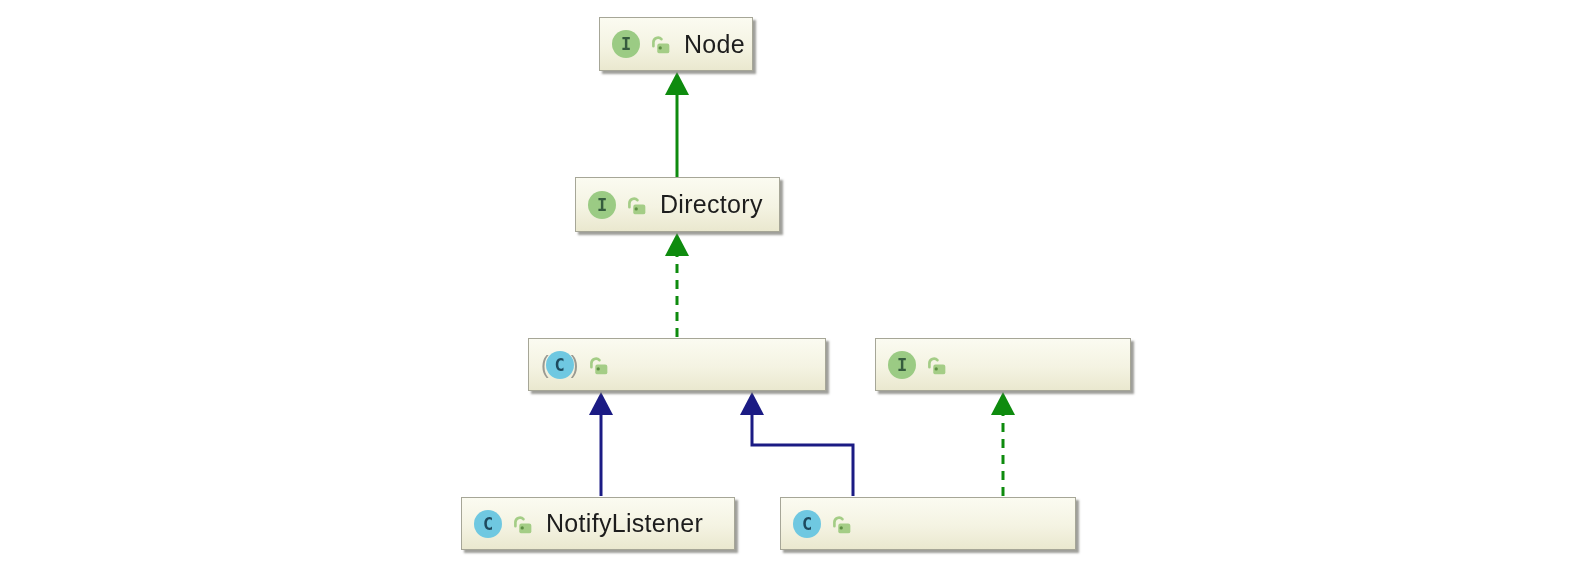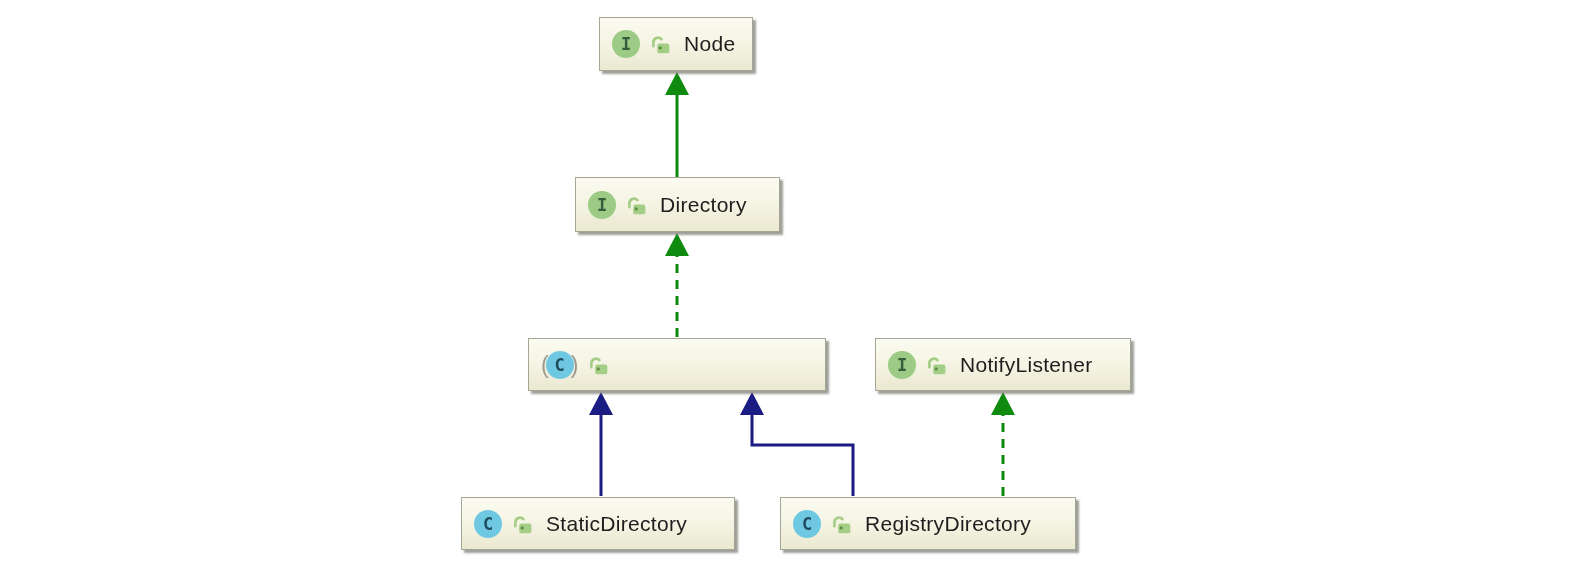--- a/index.html
+++ b/index.html
@@ -39,21 +39,21 @@
   .abstract-wrap{display:flex;align-items:center;flex:0 0 auto;}
   .paren{
     color:#9a9a92;font-size:23px;font-weight:400;line-height:28px;
     font-family:"Liberation Sans", sans-serif;
   }
   .paren.open{margin-right:-3px;}
   .paren.close{margin-left:-3px;}
   .lock{width:22px;height:22px;margin-left:9px;flex:0 0 auto;}
   .node-label{
     margin-left:13px;
-    font-size:21px;color:#1d1d1d;
+    font-size:25px;color:#1d1d1d;
     white-space:nowrap;
     letter-spacing:.3px;
   }
 </style>
 </head>
 <body>
 
 <div id="canvas">
 
   <svg id="edges" viewBox="0 0 1570 574" xmlns="http://www.w3.org/2000/svg">
@@ -110,40 +110,38 @@
 
   <div class="uml-node n-notify-listener">
     <span class="circle interface">
         <span>I</span>
       </span>
     <svg class="lock" viewBox="0 0 20 20">
         <path d="M4 12 V8.3 A4.2 4.2 0 0 1 11.3 5.6" fill="none" stroke="#a4cd86" stroke-width="2.4" stroke-linecap="round"></path>
         <rect x="7.5" y="9.5" width="11" height="9" rx="2" fill="#a4cd86"></rect>
         <circle cx="10.2" cy="13.6" r="1.5" fill="#5d8f43"></circle>
       </svg>
-    <span class="node-label">NotifyListener</span>
   </div>
 
   <div class="uml-node n-static-directory">
     <span class="circle class">
         <span>C</span>
       </span>
     <svg class="lock" viewBox="0 0 20 20">
         <path d="M4 12 V8.3 A4.2 4.2 0 0 1 11.3 5.6" fill="none" stroke="#a4cd86" stroke-width="2.4" stroke-linecap="round"></path>
         <rect x="7.5" y="9.5" width="11" height="9" rx="2" fill="#a4cd86"></rect>
         <circle cx="10.2" cy="13.6" r="1.5" fill="#5d8f43"></circle>
       </svg>
-    <span class="node-label">StaticDirectory</span>
+    <span class="node-label">NotifyListener</span>
   </div>
 
   <div class="uml-node n-registry-directory">
     <span class="circle class">
         <span>C</span>
       </span>
     <svg class="lock" viewBox="0 0 20 20">
         <path d="M4 12 V8.3 A4.2 4.2 0 0 1 11.3 5.6" fill="none" stroke="#a4cd86" stroke-width="2.4" stroke-linecap="round"></path>
         <rect x="7.5" y="9.5" width="11" height="9" rx="2" fill="#a4cd86"></rect>
         <circle cx="10.2" cy="13.6" r="1.5" fill="#5d8f43"></circle>
       </svg>
-    <span class="node-label">RegistryDirectory</span>
   </div>
 
 </div>
 
 </body></html>

